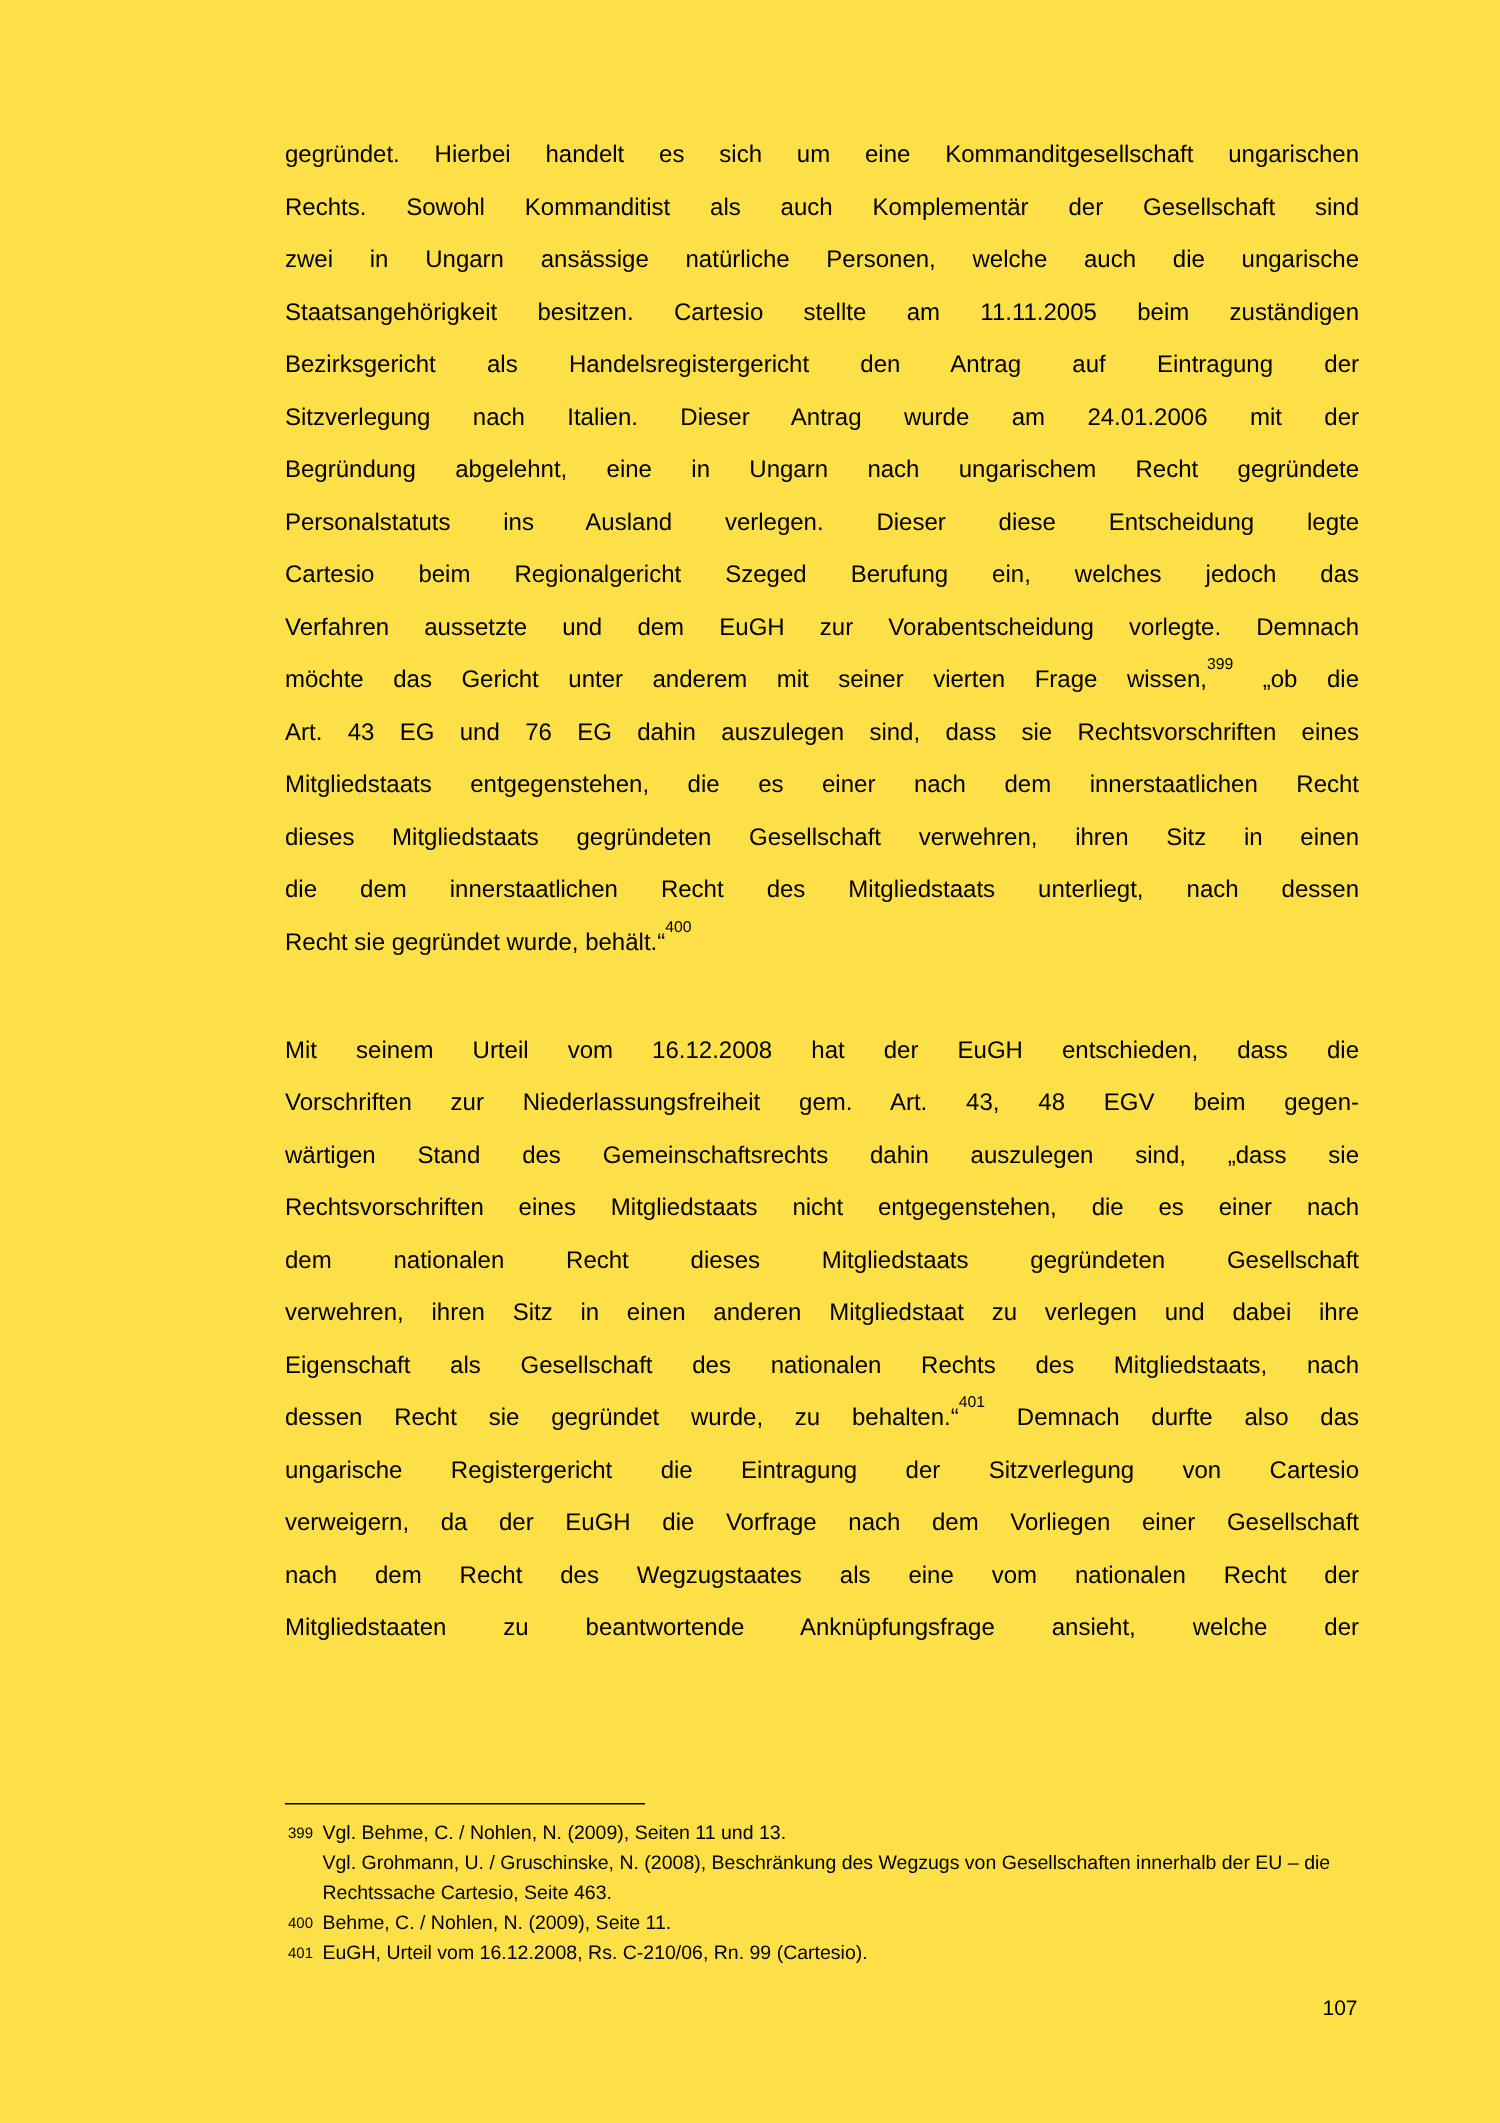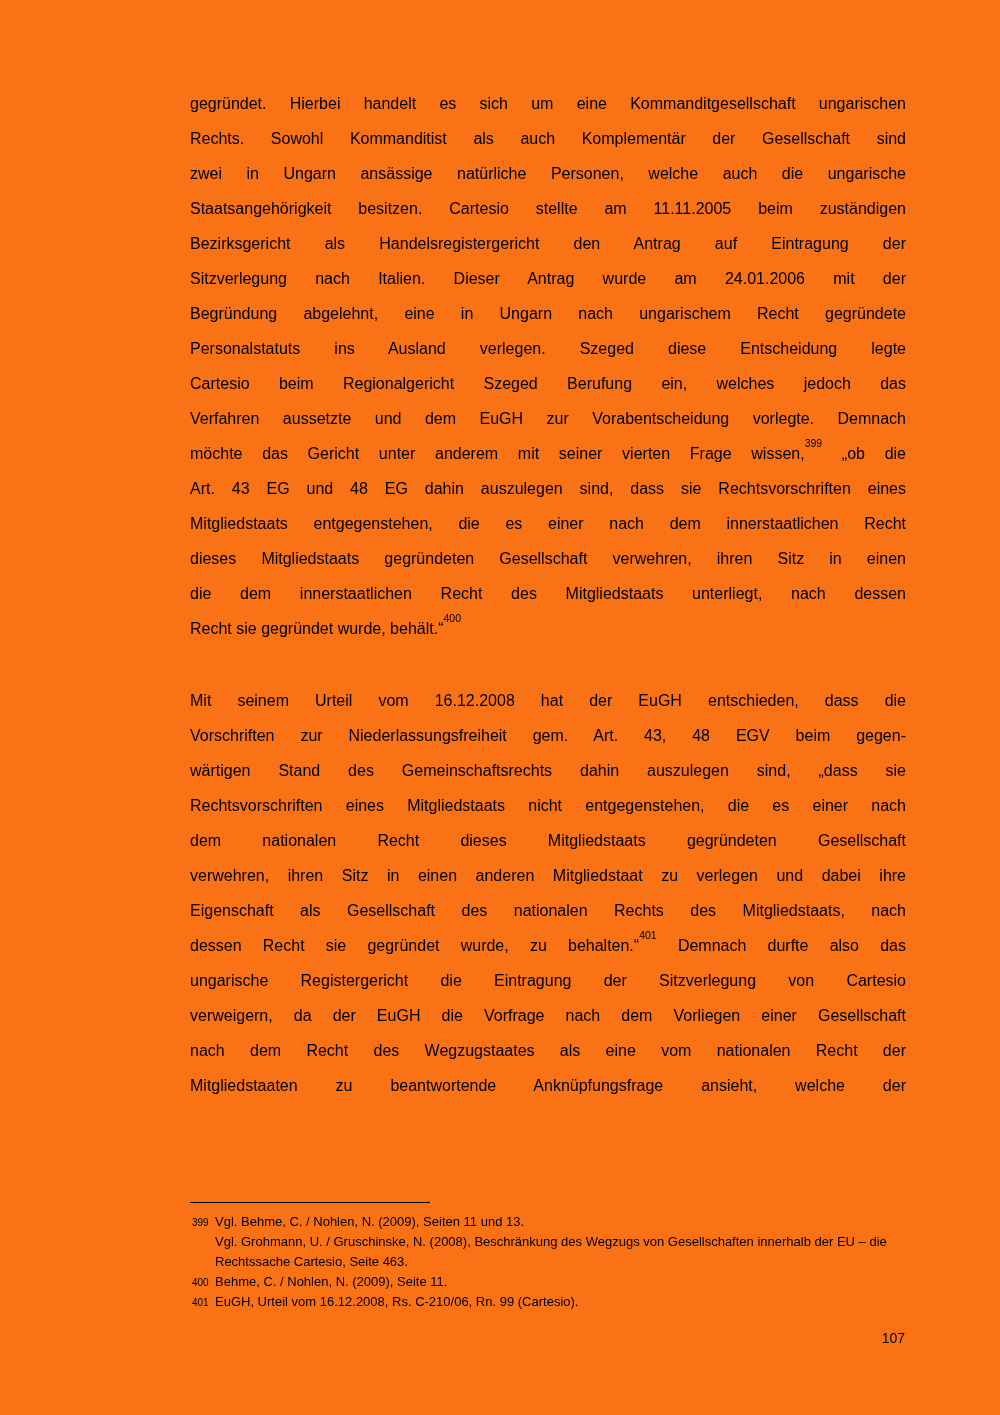--- a/index.html
+++ b/index.html
@@ -2,21 +2,21 @@
 <html><head>
 <meta charset="utf-8">
 <style>
   * { box-sizing: border-box; }
   html, body { margin: 0; padding: 0; background: #e8e8e8; }
   .page {
     position: relative;
     width: 1000px;
     height: 1415px;
     margin: 0 auto;
-    background: #f97316;
+    background: #fde047;
     color: #000000;
     font-family: "Liberation Sans", sans-serif;
   }
   .body-text {
     position: absolute;
     left: 190px;
     top: 86px;
     width: 716px;
   }
   .para { margin: 0; }
@@ -79,25 +79,25 @@
   <div class="body-text">
 
     <div class="para para-1">
       <div class="ln">gegründet. Hierbei handelt es sich um eine Kommanditgesellschaft ungarischen</div>
       <div class="ln">Rechts. Sowohl Kommanditist als auch Komplementär der Gesellschaft sind</div>
       <div class="ln">zwei in Ungarn ansässige natürliche Personen, welche auch die ungarische</div>
       <div class="ln">Staatsangehörigkeit besitzen. Cartesio stellte am 11.11.2005 beim zuständigen</div>
       <div class="ln">Bezirksgericht als Handelsregistergericht den Antrag auf Eintragung der</div>
       <div class="ln">Sitzverlegung nach Italien. Dieser Antrag wurde am 24.01.2006 mit der</div>
       <div class="ln">Begründung abgelehnt, eine in Ungarn nach ungarischem Recht gegründete</div>
-      <div class="ln">Personalstatuts ins Ausland verlegen. Szeged diese Entscheidung legte</div>
+      <div class="ln">Personalstatuts ins Ausland verlegen. Dieser diese Entscheidung legte</div>
       <div class="ln">Cartesio beim Regionalgericht Szeged Berufung ein, welches jedoch das</div>
       <div class="ln">Verfahren aussetzte und dem EuGH zur Vorabentscheidung vorlegte. Demnach</div>
       <div class="ln"><span>möchte das Gericht unter anderem mit seiner vierten Frage wissen,</span><sup class="fn-ref">399</sup><span> „ob die</span></div>
-      <div class="ln">Art. 43 EG und 48 EG dahin auszulegen sind, dass sie Rechtsvorschriften eines</div>
+      <div class="ln">Art. 43 EG und 76 EG dahin auszulegen sind, dass sie Rechtsvorschriften eines</div>
       <div class="ln">Mitgliedstaats entgegenstehen, die es einer nach dem innerstaatlichen Recht</div>
       <div class="ln">dieses Mitgliedstaats gegründeten Gesellschaft verwehren, ihren Sitz in einen</div>
       <div class="ln">die dem innerstaatlichen Recht des Mitgliedstaats unterliegt, nach dessen</div>
       <div class="ln last"><span>Recht sie gegründet wurde, behält.“</span><sup class="fn-ref">400</sup></div>
     </div>
 
     <div class="para para-2">
       <div class="ln">Mit seinem Urteil vom 16.12.2008 hat der EuGH entschieden, dass die</div>
       <div class="ln">Vorschriften zur Niederlassungsfreiheit gem. Art. 43, 48 EGV beim gegen-</div>
       <div class="ln">wärtigen Stand des Gemeinschaftsrechts dahin auszulegen sind, „dass sie</div>

